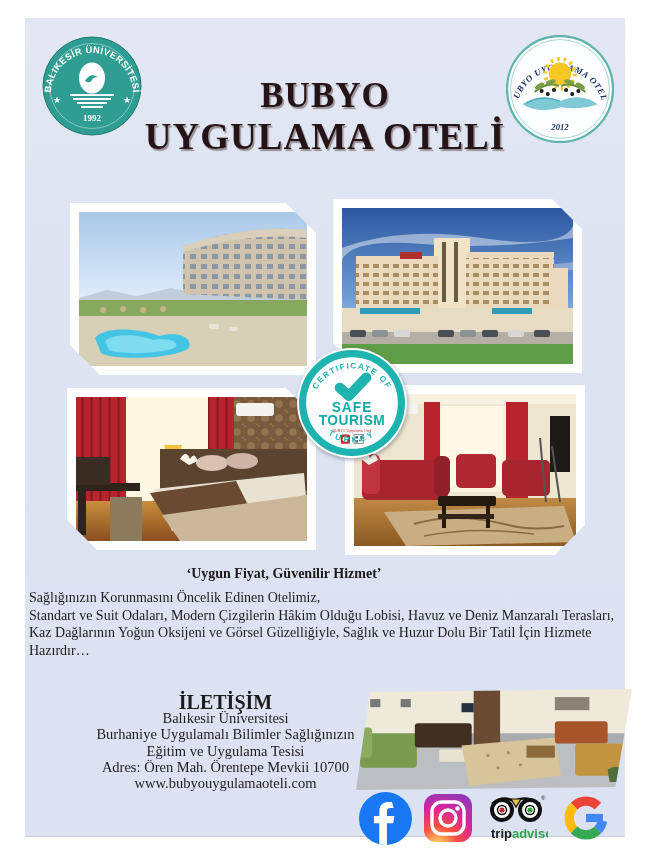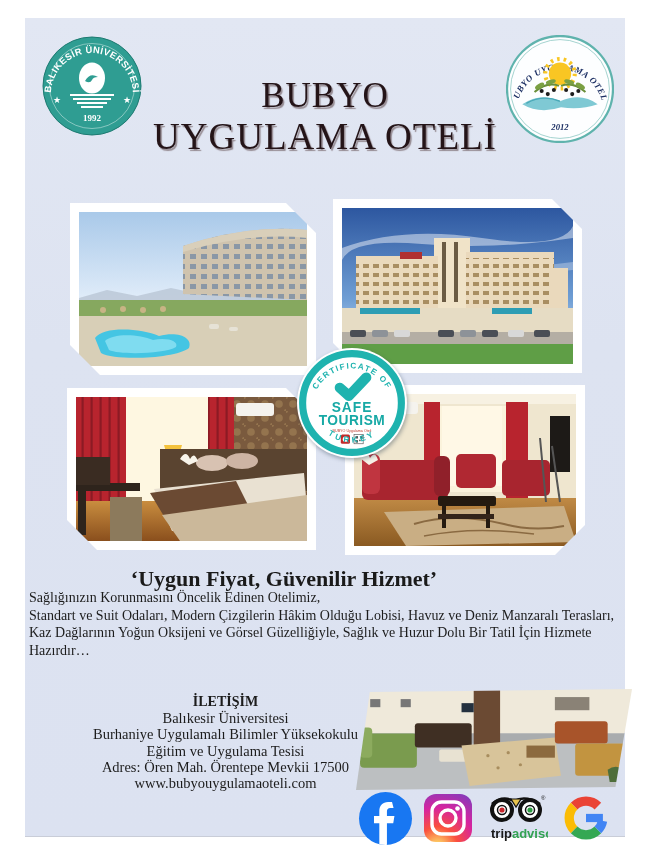--- a/index.html
+++ b/index.html
@@ -1,38 +1,38 @@
 <!DOCTYPE html>
 <html><head>
 <meta charset="utf-8">
 <style>
   html,body{margin:0;padding:0;}
   body{width:648px;height:852px;background:#ffffff;font-family:"Liberation Serif",serif;overflow:hidden;position:relative;}
   .flyer{position:absolute;left:25px;top:18px;width:600px;height:818px;background:linear-gradient(180deg,#e2e7f3 0%,#dde3f1 40%,#dce2f1 100%);border-bottom:1px solid #c9cdd8;}
   .abs{position:absolute;}
 
   
-  .title{position:absolute;left:0;top:58px;width:600px;text-align:center;color:#241418;font-weight:normal;letter-spacing:1px;text-shadow:1.5px 1.5px 1px rgba(60,30,30,.45);}
+  .title{position:absolute;left:0;top:58px;width:600px;text-align:center;color:#241418;font-weight:bold;letter-spacing:1px;text-shadow:1.5px 1.5px 1px rgba(60,30,30,.45);}
   .title .l1{font-size:35px;line-height:40px;}
   .title .l2{font-size:37px;line-height:42px;}
 
   
   .frame{position:absolute;background:#ffffff;filter:drop-shadow(2px 3px 3px rgba(70,80,110,.45));}
   .cut-tr-bl{clip-path:polygon(0 0,calc(100% - 30px) 0,100% 30px,100% 100%,30px 100%,0 calc(100% - 30px));}
   .cut-tl-br{clip-path:polygon(30px 0,100% 0,100% calc(100% - 30px),calc(100% - 30px) 100%,0 100%,0 30px);}
   .frame svg{position:absolute;left:9px;top:9px;width:calc(100% - 18px);height:calc(100% - 18px);}
 
   
   .badge{position:absolute;left:271px;top:329px;width:112px;height:112px;z-index:5;filter:drop-shadow(1px 2px 2px rgba(40,60,80,.4));}
 
   
-  .slogan{position:absolute;left:0;top:548px;width:518px;text-align:center;font-size:22px;font-weight:bold;color:#1a1a1a;}
+  .slogan{position:absolute;left:0;top:548px;width:518px;text-align:center;font-size:14px;font-weight:bold;color:#1a1a1a;}
   .desc{position:absolute;left:4px;top:571px;width:592px;text-align:left;font-size:14px;line-height:17.5px;color:#1c1c1c;}
   .contact{position:absolute;left:28px;top:676px;width:345px;text-align:center;font-size:14.5px;line-height:16.2px;color:#1c1c1c;}
-  .contact .head{font-weight:bold;font-size:14px;}
+  .contact .head{font-weight:bold;font-size:20px;}
 
   
   .lobby{position:absolute;left:331px;top:671px;width:276px;height:101px;clip-path:polygon(5% 3%,100% 0%,94% 97%,0% 100%);filter:drop-shadow(1px 2px 2px rgba(60,70,100,.4));}
   .lobby svg{width:100%;height:100%;}
 
   
   .social{position:absolute;left:334px;top:770px;width:258px;height:60px;display:flex;align-items:center;gap:12px;}
   .fb{width:53px;height:53px;border-radius:50%;background:#1877f2;overflow:hidden;position:relative;flex:none;}
   .fb svg{position:absolute;left:0;top:0;width:100%;height:100%;}
   .ig{width:48px;height:48px;border-radius:12px;flex:none;position:relative;
@@ -294,23 +294,23 @@
   <div class="slogan">‘Uygun Fiyat, Güvenilir Hizmet’</div>
   <div class="desc">
     <div>Sağlığınızın Korunmasını Öncelik Edinen Otelimiz,</div>
     <div>Standart ve Suit Odaları, Modern Çizgilerin Hâkim Olduğu Lobisi, Havuz ve Deniz Manzaralı Terasları,</div>
     <div>Kaz Dağlarının Yoğun Oksijeni ve Görsel Güzelliğiyle, Sağlık ve Huzur Dolu Bir Tatil İçin Hizmete Hazırdır…</div>
   </div>
 
   <div class="contact">
     <div class="head">İLETİŞİM</div>
     <div>Balıkesir Üniversitesi</div>
-    <div>Burhaniye Uygulamalı Bilimler Yüksekokulu</div>
+    <div>Burhaniye Uygulamalı Bilimler Sağlığınızın</div>
     <div>Eğitim ve Uygulama Tesisi</div>
-    <div>Adres: Ören Mah. Örentepe Mevkii 17500</div>
+    <div>Adres: Ören Mah. Örentepe Mevkii 10700</div>
     <div>www.bubyouygulamaoteli.com</div>
   </div>
 
   <div class="lobby">
     <svg viewBox="0 0 272 100" preserveAspectRatio="none">
       <rect width="272" height="100" fill="#efe9da"></rect>
       <rect x="0" y="44" width="272" height="56" fill="#bcbfc1"></rect>
       <rect x="0" y="44" width="272" height="10" fill="#a9acae"></rect>
       <rect x="116" y="0" width="26" height="56" fill="#6b4a33"></rect>
       <rect x="104" y="14" width="12" height="9" fill="#24313f"></rect>

